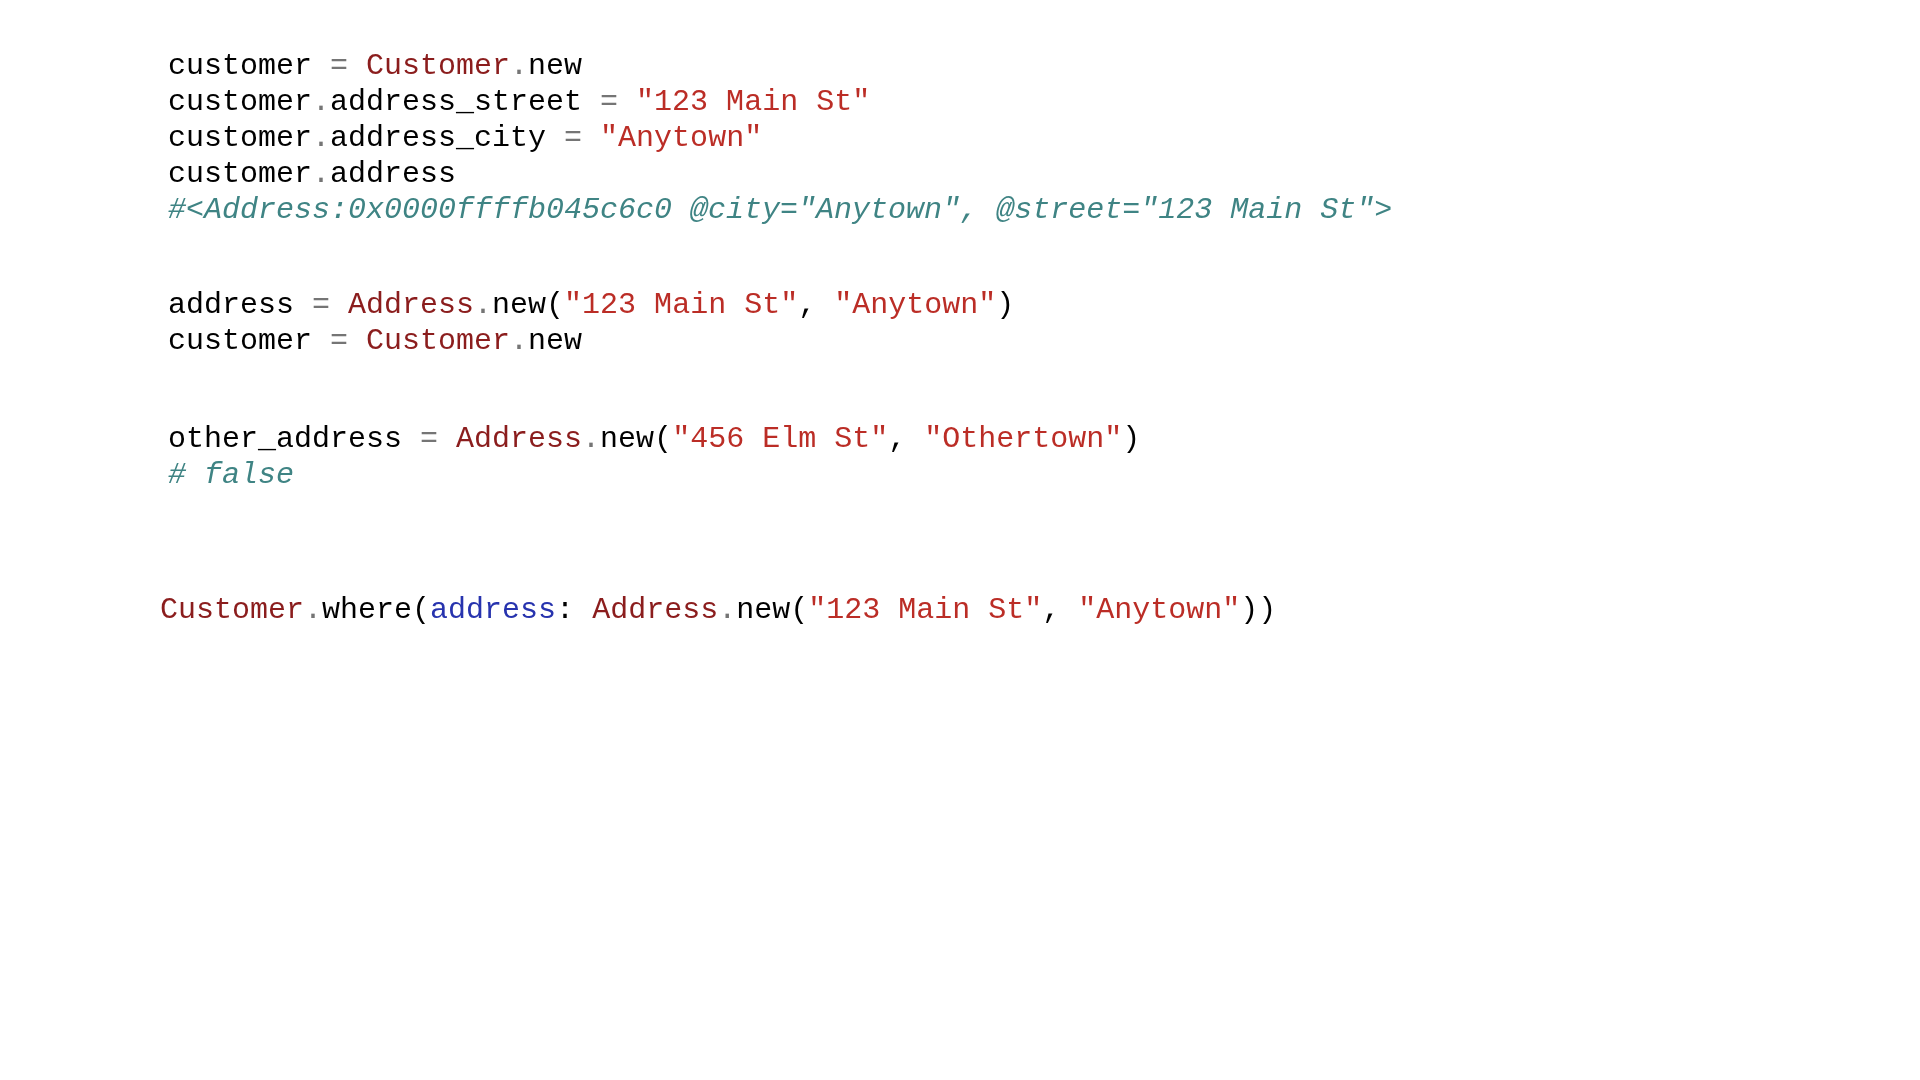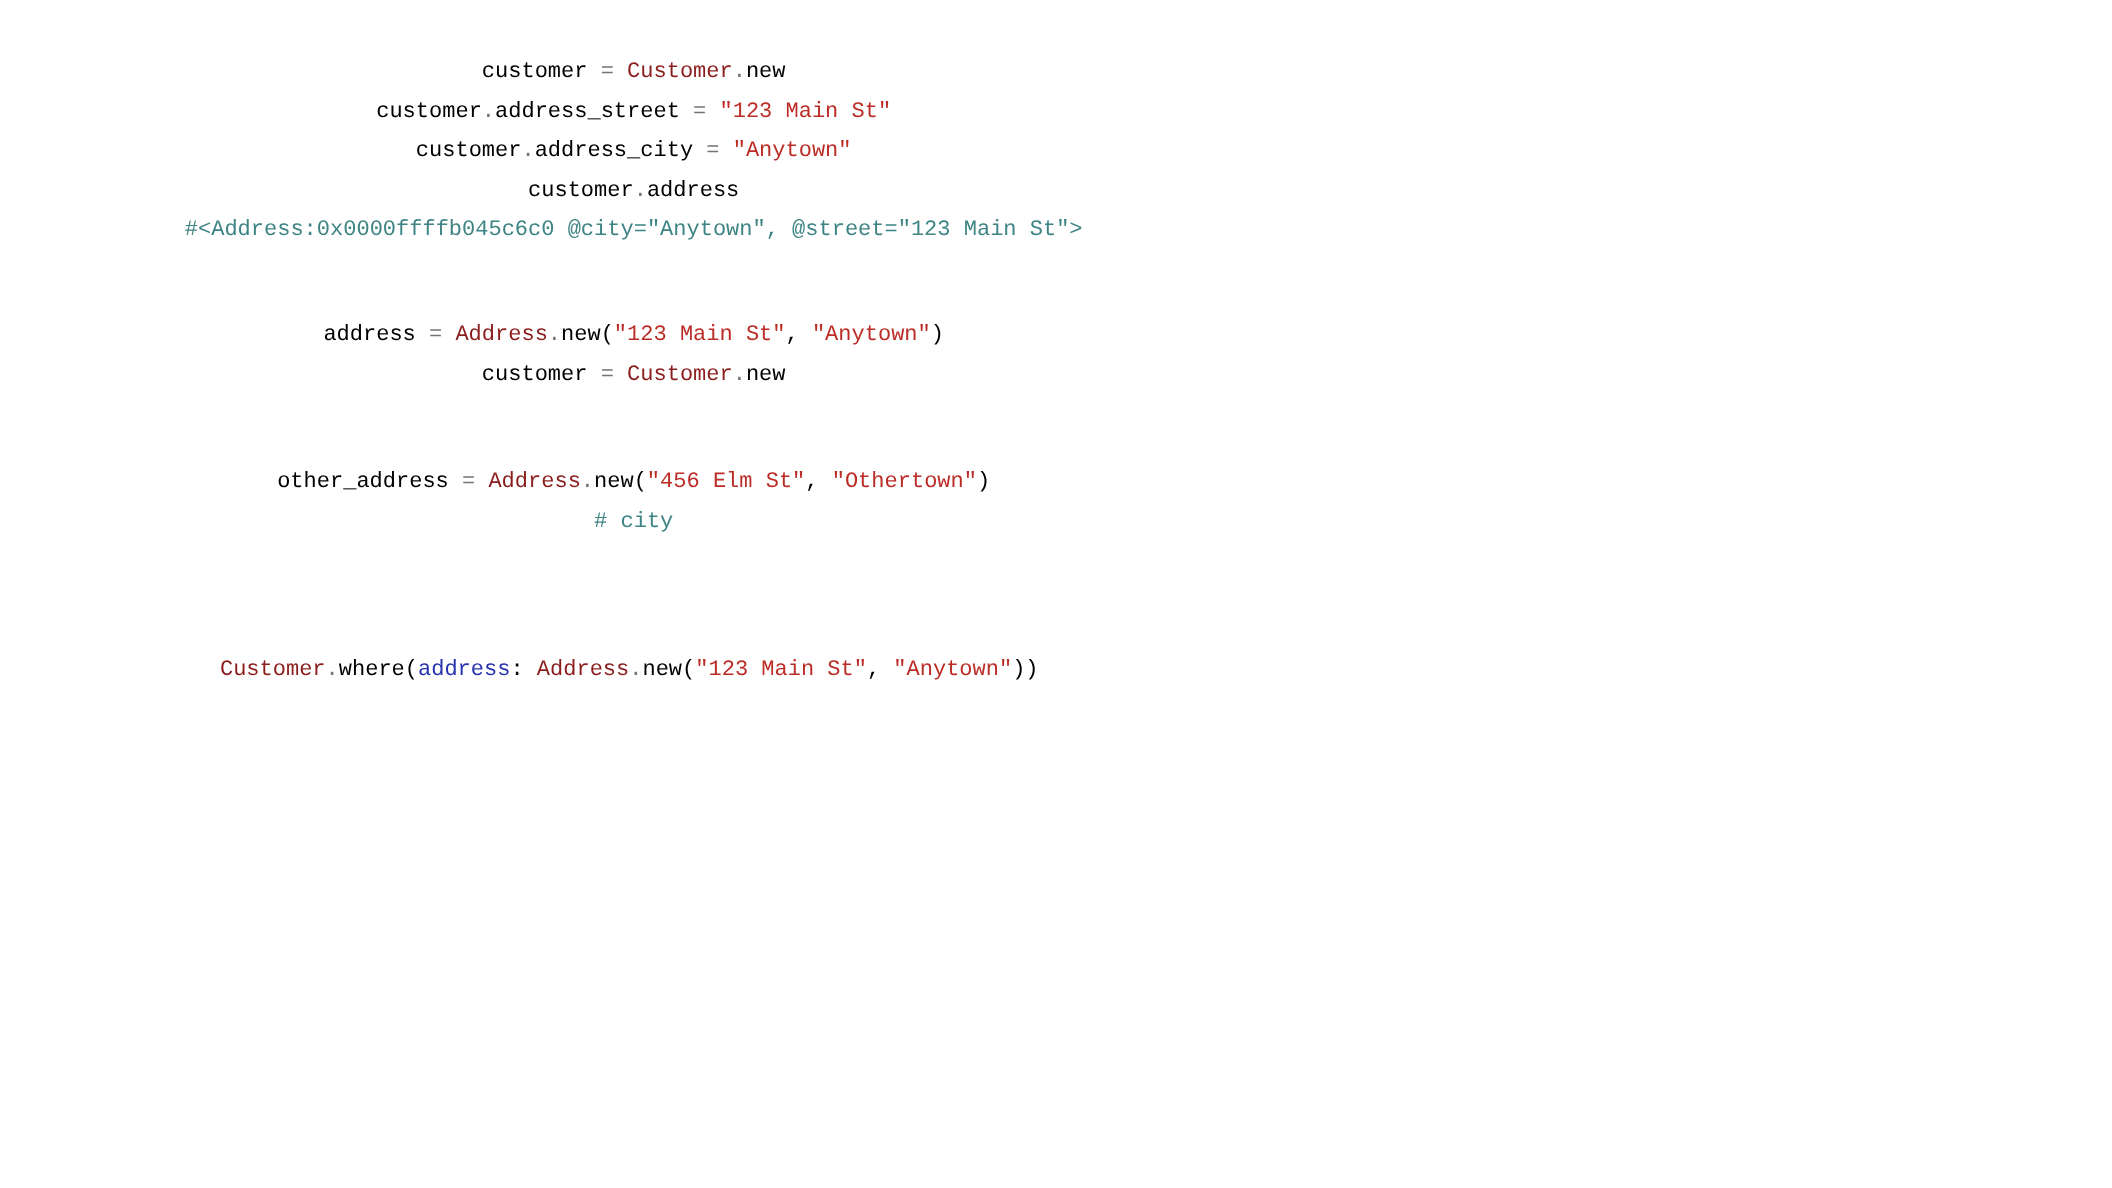--- a/index.html
+++ b/index.html
@@ -22,55 +22,54 @@
     position: relative;
     width: 1920px;
     height: 1080px;
     background: var(--page-bg);
   }
   .code-area {
     position: absolute;
     left: 168px;
     top: 48px;
     font-family: "Liberation Mono", "DejaVu Sans Mono", monospace;
-    font-size: 20px;
+    font-size: 30px;
     line-height: 36px;
     color: var(--c-plain);
-    text-align: center;
   }
   .code-block { display: block; }
   .code-block.block-1 { margin-top: 0; }
   .code-block.block-2 { margin-top: 59px; }
   .code-block.block-3 { margin-top: 62px; }
   .code-block.block-4 { margin-top: 99px; margin-left: -8px; }
   .code-line { white-space: pre; }
   .tok-plain   { color: var(--c-plain); }
   .tok-op      { color: var(--c-op); }
   .tok-const   { color: var(--c-const); }
   .tok-str     { color: var(--c-str); }
-  .tok-comment { color: var(--c-comment); }
+  .tok-comment { color: var(--c-comment); font-style: italic; }
   .tok-sym     { color: var(--c-sym); }
 </style>
 </head>
 <body>
 
 <div class="page">
   <div class="code-area" id="code-area">
       <div class="code-block block-1">
         <div class="code-line"><span class="tok-plain">customer </span><span class="tok-op">= </span><span class="tok-const">Customer</span><span class="tok-op">.</span><span class="tok-plain">new</span></div>
         <div class="code-line"><span class="tok-plain">customer</span><span class="tok-op">.</span><span class="tok-plain">address_street </span><span class="tok-op">= </span><span class="tok-str">"123 Main St"</span></div>
         <div class="code-line"><span class="tok-plain">customer</span><span class="tok-op">.</span><span class="tok-plain">address_city </span><span class="tok-op">= </span><span class="tok-str">"Anytown"</span></div>
         <div class="code-line"><span class="tok-plain">customer</span><span class="tok-op">.</span><span class="tok-plain">address</span></div>
         <div class="code-line"><span class="tok-comment">#&lt;Address:0x0000ffffb045c6c0 @city="Anytown", @street="123 Main St"&gt;</span></div>
       </div>
       <div class="code-block block-2">
         <div class="code-line"><span class="tok-plain">address </span><span class="tok-op">= </span><span class="tok-const">Address</span><span class="tok-op">.</span><span class="tok-plain">new(</span><span class="tok-str">"123 Main St"</span><span class="tok-plain">, </span><span class="tok-str">"Anytown"</span><span class="tok-plain">)</span></div>
         <div class="code-line"><span class="tok-plain">customer </span><span class="tok-op">= </span><span class="tok-const">Customer</span><span class="tok-op">.</span><span class="tok-plain">new</span></div>
       </div>
       <div class="code-block block-3">
         <div class="code-line"><span class="tok-plain">other_address </span><span class="tok-op">= </span><span class="tok-const">Address</span><span class="tok-op">.</span><span class="tok-plain">new(</span><span class="tok-str">"456 Elm St"</span><span class="tok-plain">, </span><span class="tok-str">"Othertown"</span><span class="tok-plain">)</span></div>
-        <div class="code-line"><span class="tok-comment"># city</span></div>
+        <div class="code-line"><span class="tok-comment"># false</span></div>
       </div>
       <div class="code-block block-4">
         <div class="code-line"><span class="tok-const">Customer</span><span class="tok-op">.</span><span class="tok-plain">where(</span><span class="tok-sym">address</span><span class="tok-plain">: </span><span class="tok-const">Address</span><span class="tok-op">.</span><span class="tok-plain">new(</span><span class="tok-str">"123 Main St"</span><span class="tok-plain">, </span><span class="tok-str">"Anytown"</span><span class="tok-plain">))</span></div>
       </div>
     </div>
 </div>
 
 </body></html>

